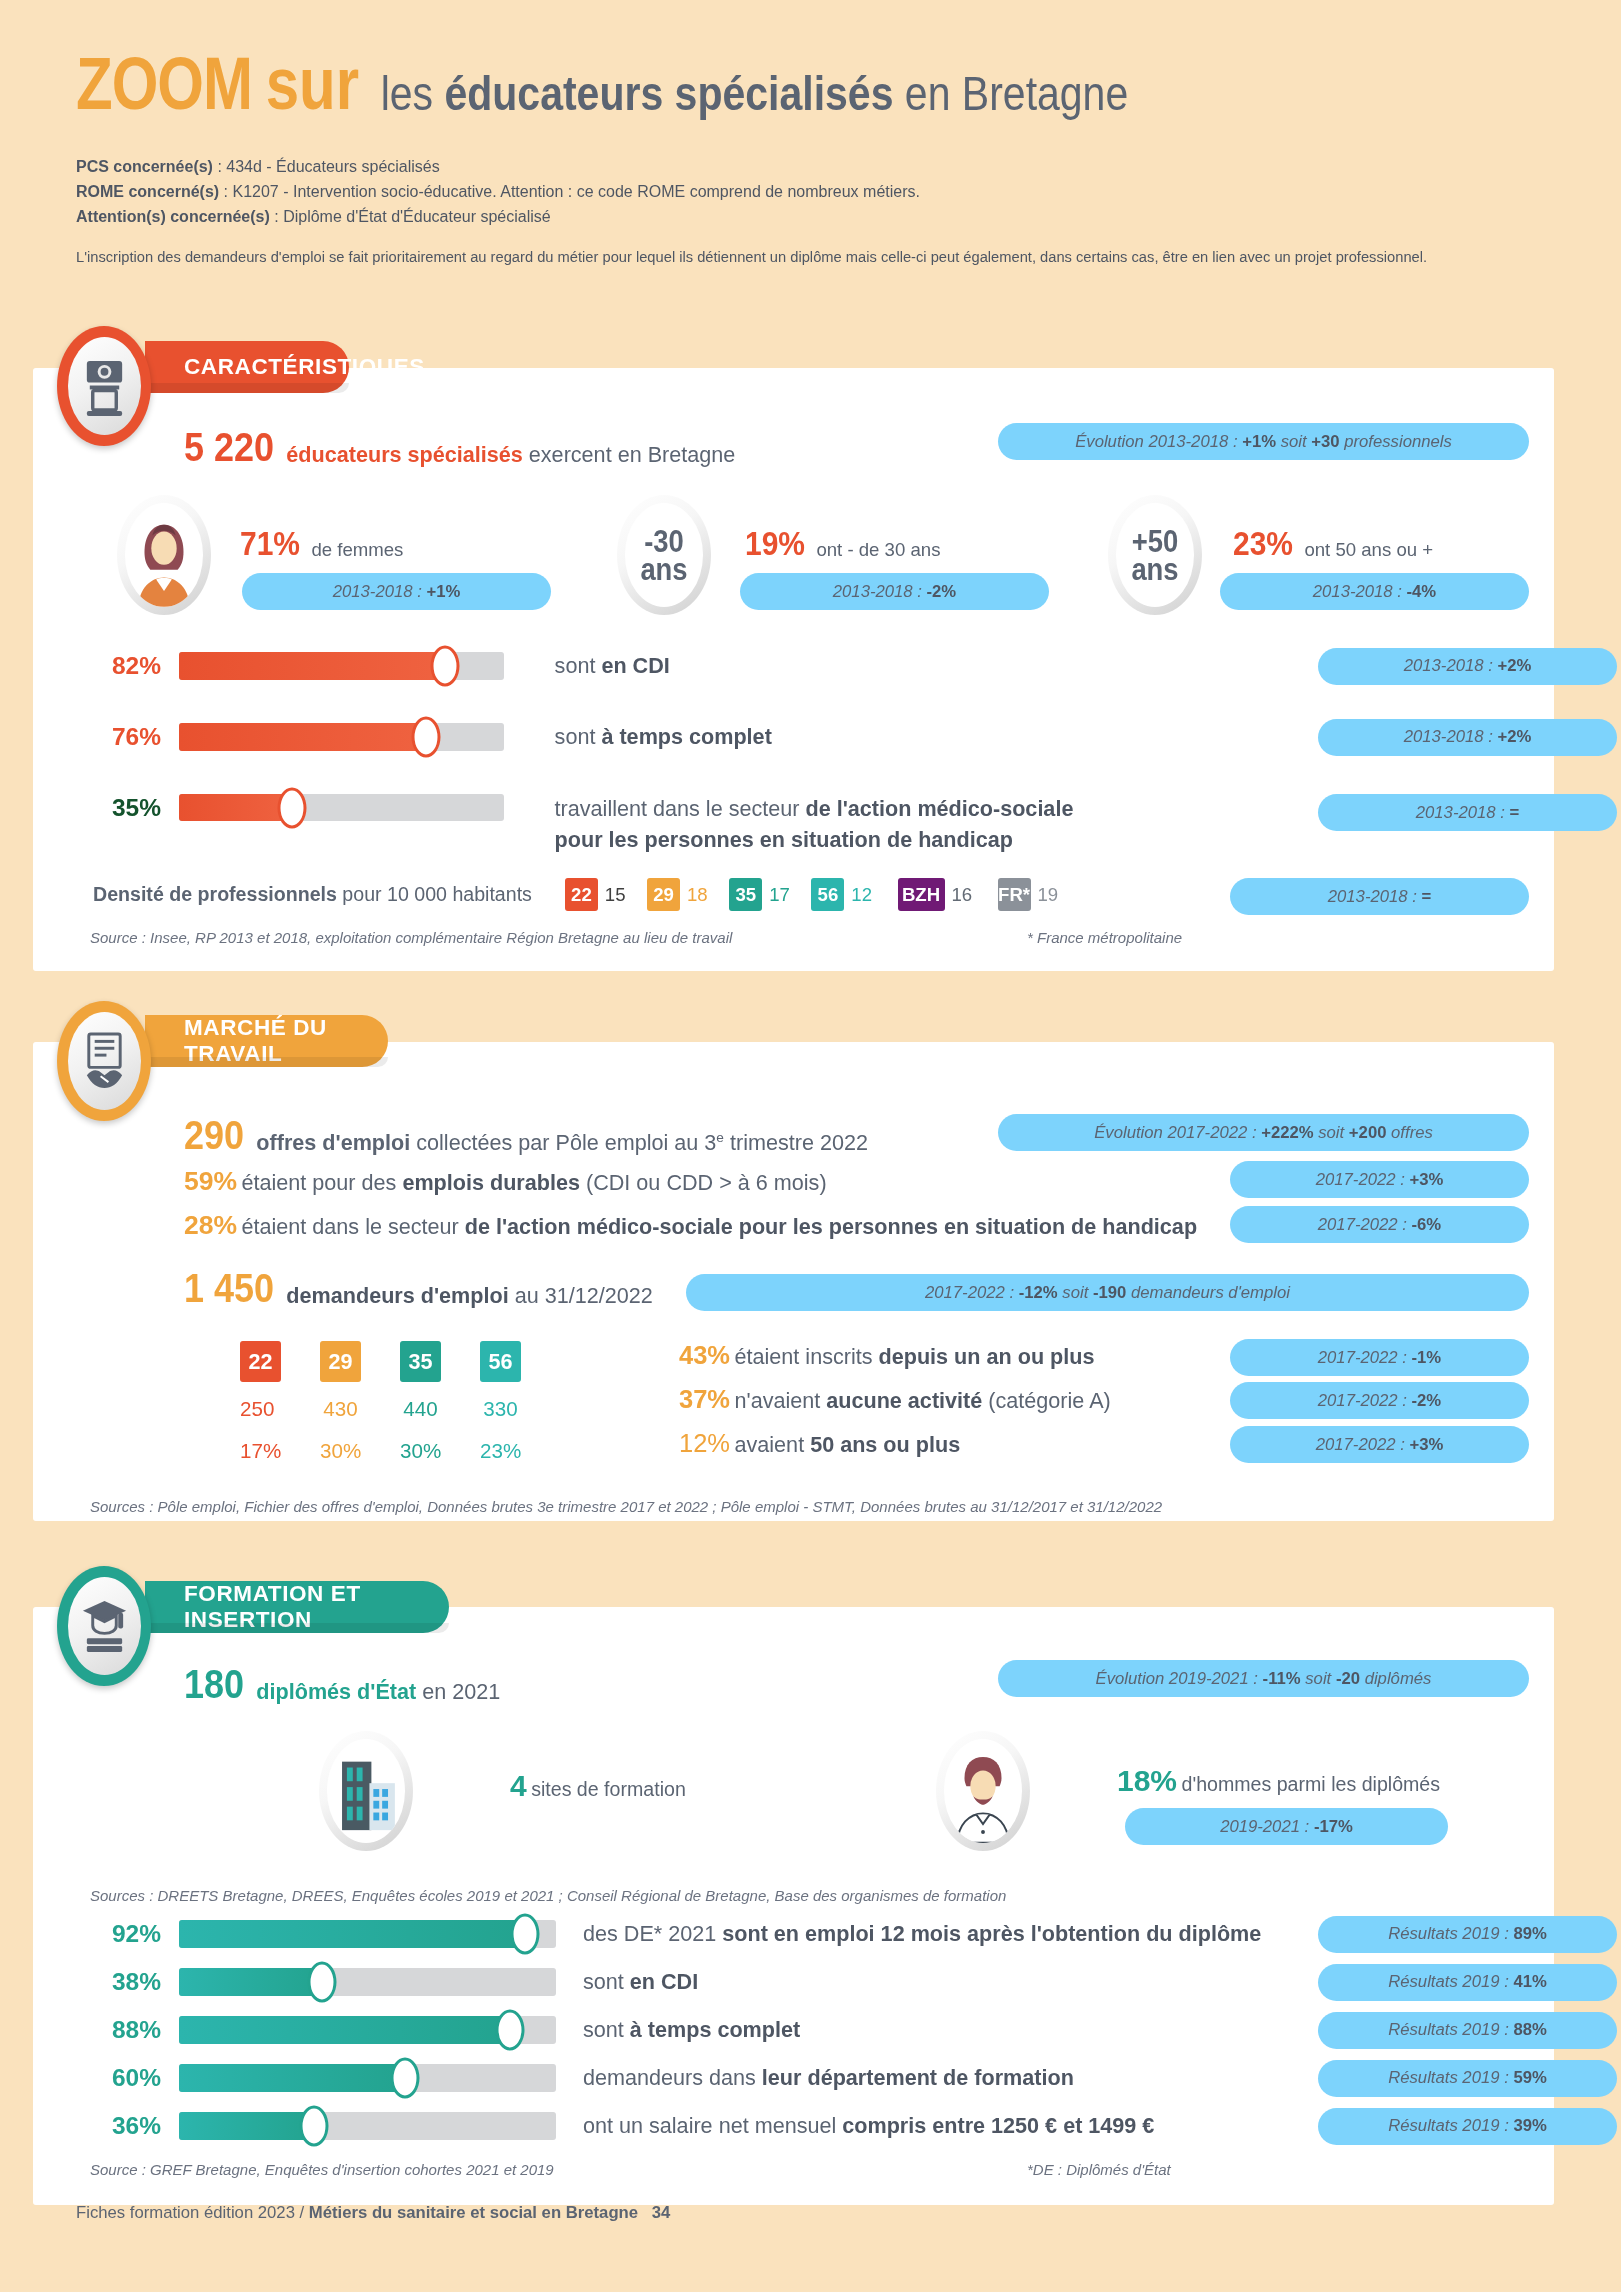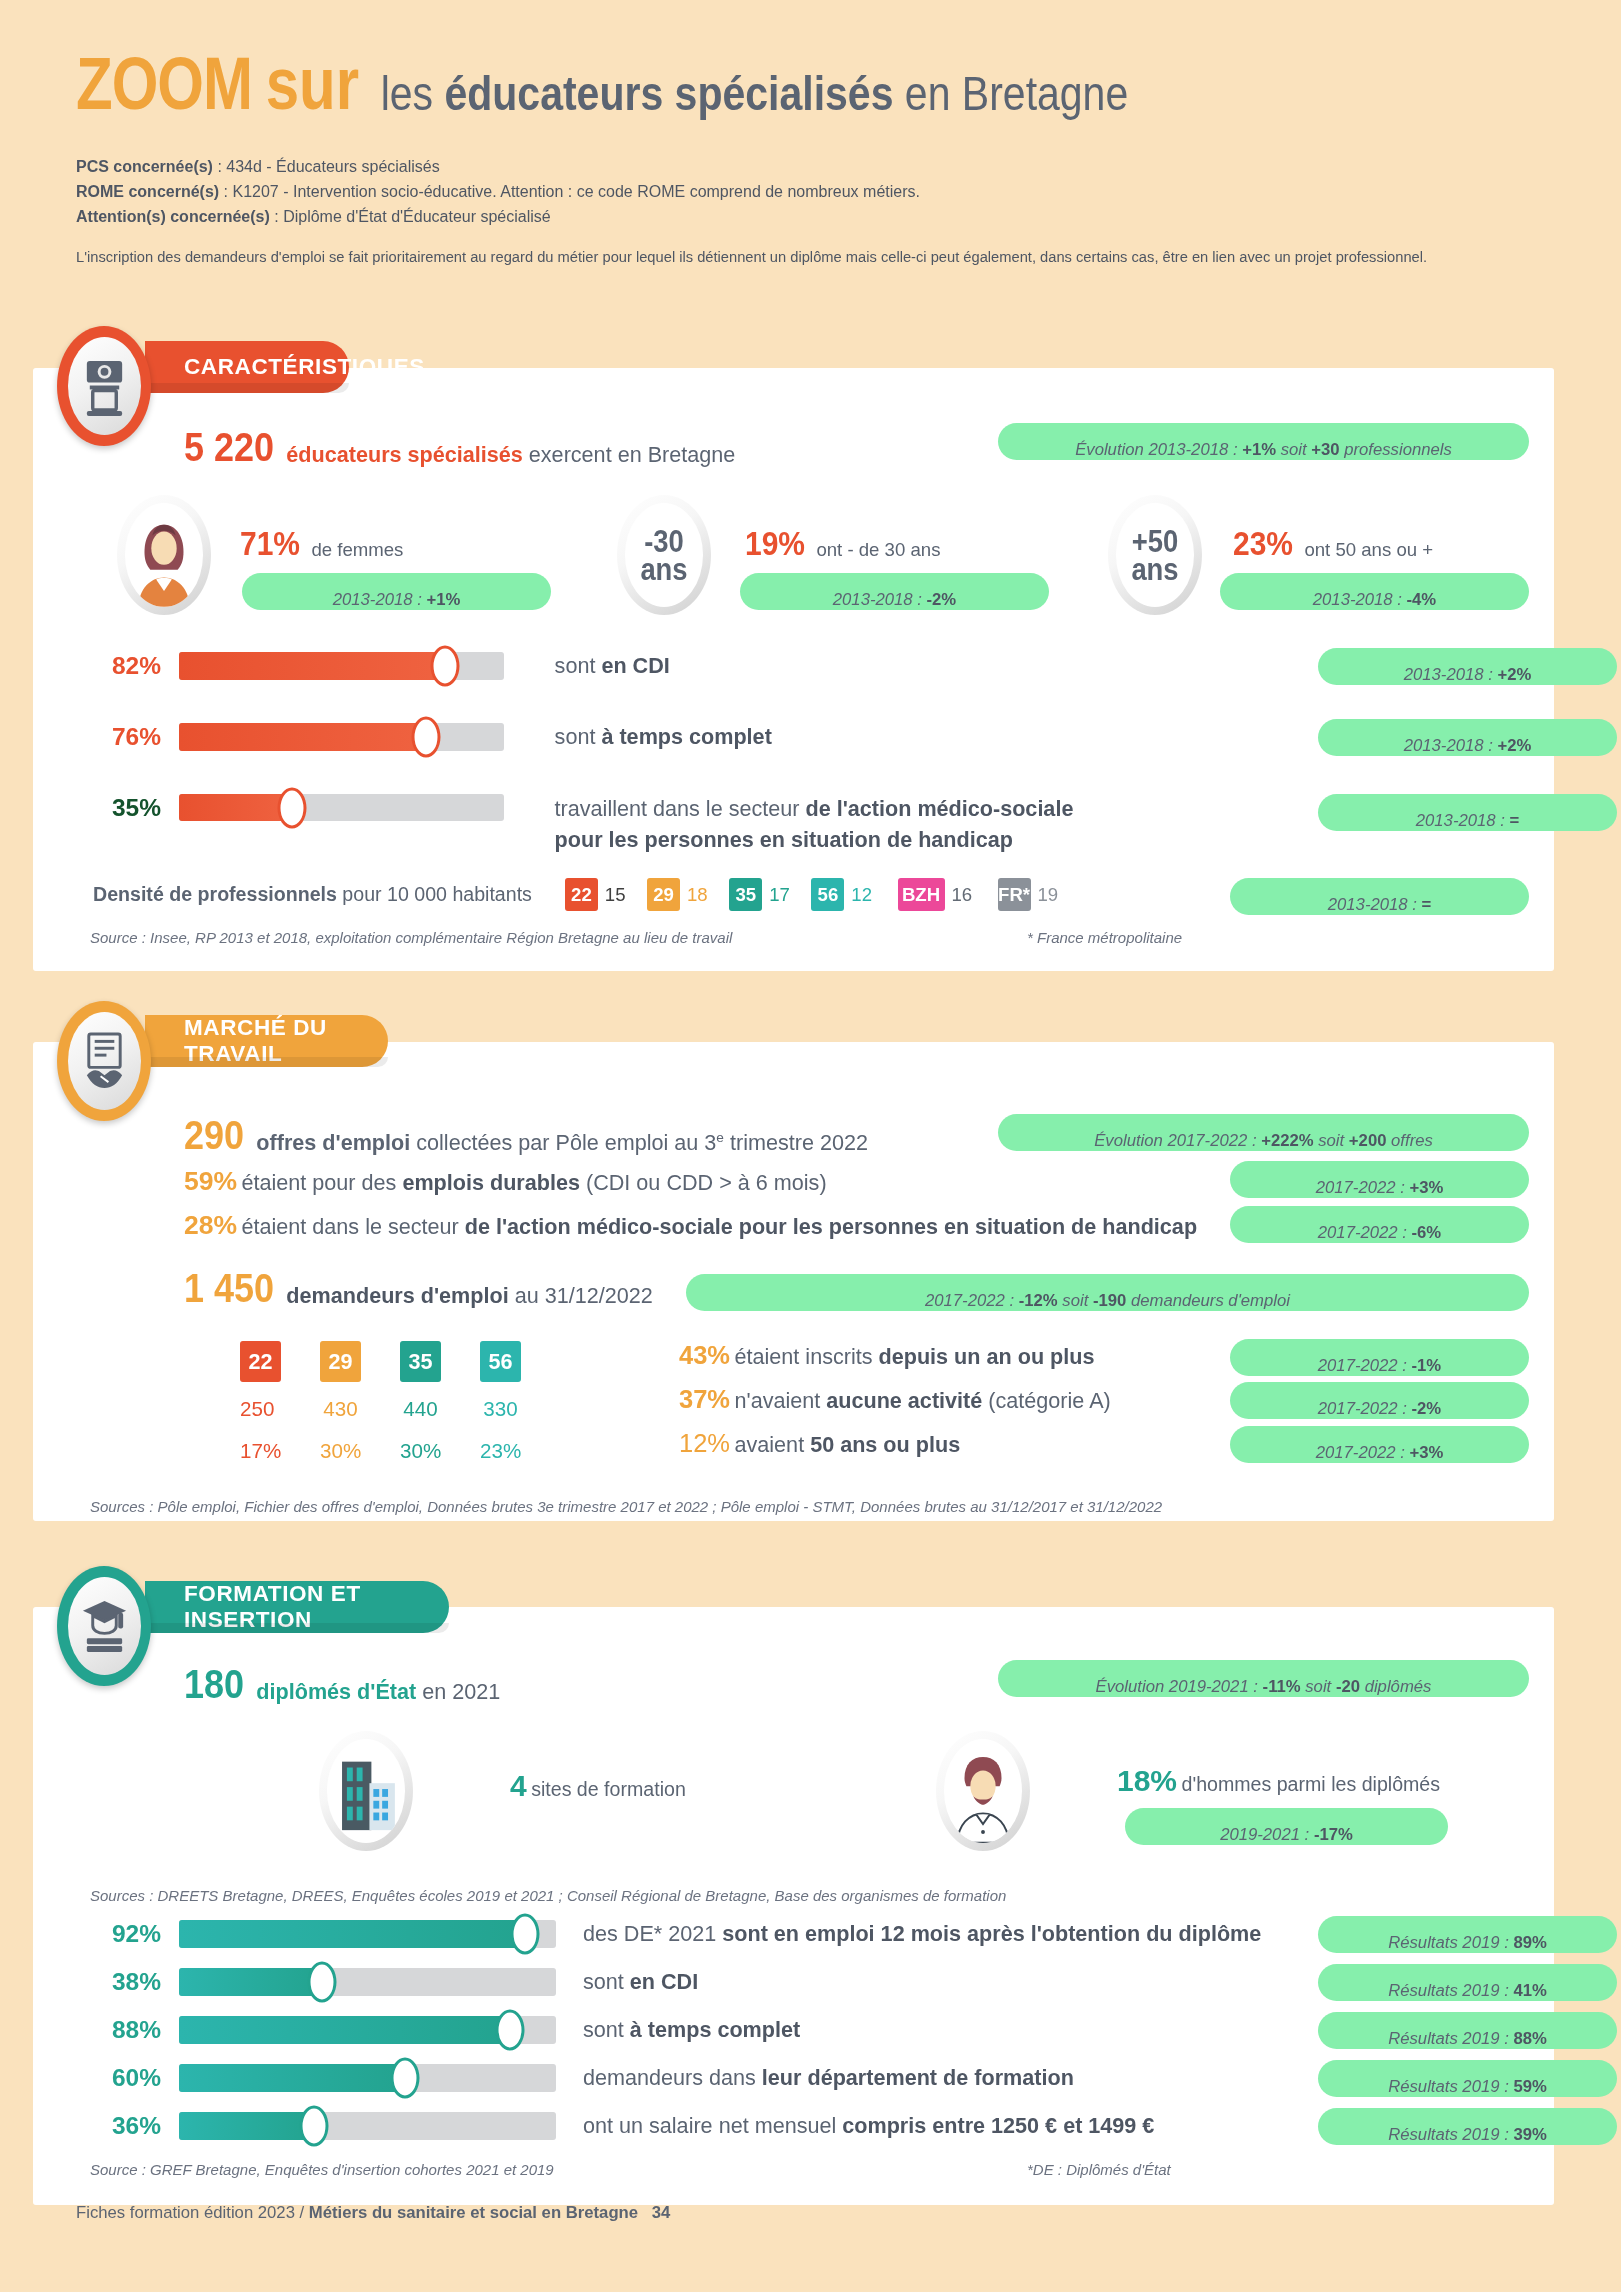--- a/index.html
+++ b/index.html
@@ -64,22 +64,22 @@
   .badge-inner svg { display:block; }
 
   
   .big {
     font-size: 36px; font-weight: bold;
     transform: scaleY(1.12); transform-origin: bottom left; display:inline-block;
   }
   .lead { font-size: 21.6px; color:#5b6472; }
   .lead b { font-weight: bold; color:#4e5663; }
   .pill {
-    background: #86efac; border-radius: 21.6px; height: 37px;
-    display:flex; align-items:flex-end; justify-content:center;
+    background: #7dd3fc; border-radius: 21.6px; height: 37px;
+    display:flex; align-items:center; justify-content:center;
     font-size: 16.7px; color:#5b6472; font-style: italic;
     white-space: nowrap; padding: 0 13.7px;
   }
   .pill b { font-weight: bold; font-style: normal; color:#4e5663; }
   .src { font-size: 15px; font-style: italic; color:#6b7280; }
 
   
   .avcircle {
     width: 94px; height: 120px; border-radius: 50%;
     background: linear-gradient(145deg,#ffffff 0%,#f6f6f6 40%,#cfcfcf 100%);
@@ -261,21 +261,21 @@
       </div>
     <div class="dept" style="margin-left:21.6px;">
         <span class="sq" style="background:#23a38f;">35</span>
         <span class="val" style="color:#23a38f;">17</span>
       </div>
     <div class="dept" style="margin-left:21.6px;">
         <span class="sq" style="background:#2cb5ad;">56</span>
         <span class="val" style="color:#2cb5ad;">12</span>
       </div>
     <div class="dept" style="margin-left:25.5px;">
-        <span class="sq" style="background:#ec4899; width:47px;">BZH</span>
+        <span class="sq" style="background:#701a75; width:47px;">BZH</span>
         <span class="val" style="color:#636b75;">16</span>
       </div>
     <div class="dept" style="margin-left:25.5px;">
         <span class="sq" style="background:#8b9199;">FR*</span>
         <span class="val" style="color:#8b9199;">19</span>
       </div>
   </div>
   <div class="pill" style="position:absolute; left:1230px; top:878px; width:299px;">
       <span><span>2013-2018 : </span><b>=</b></span>
     </div>

